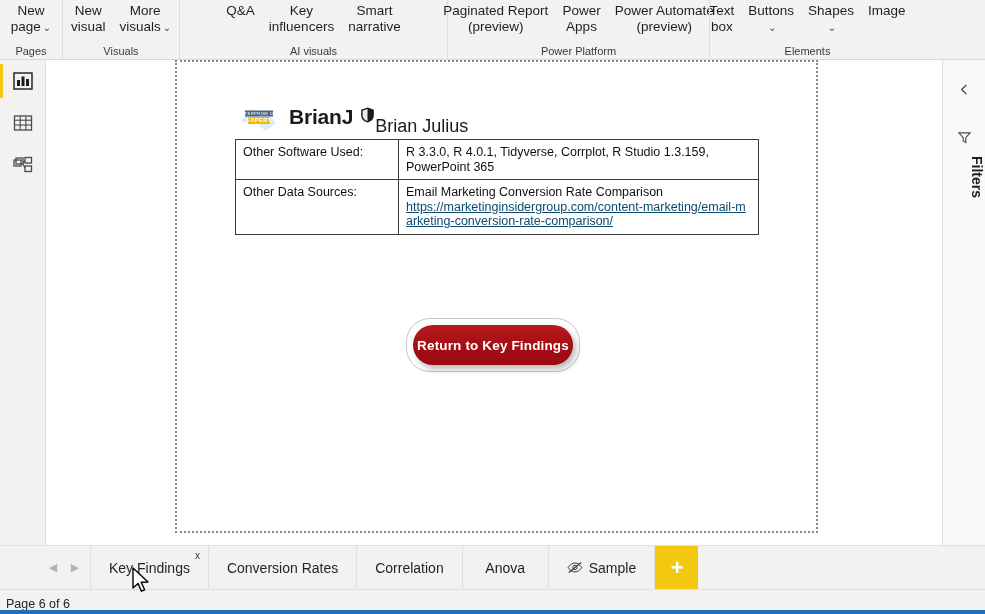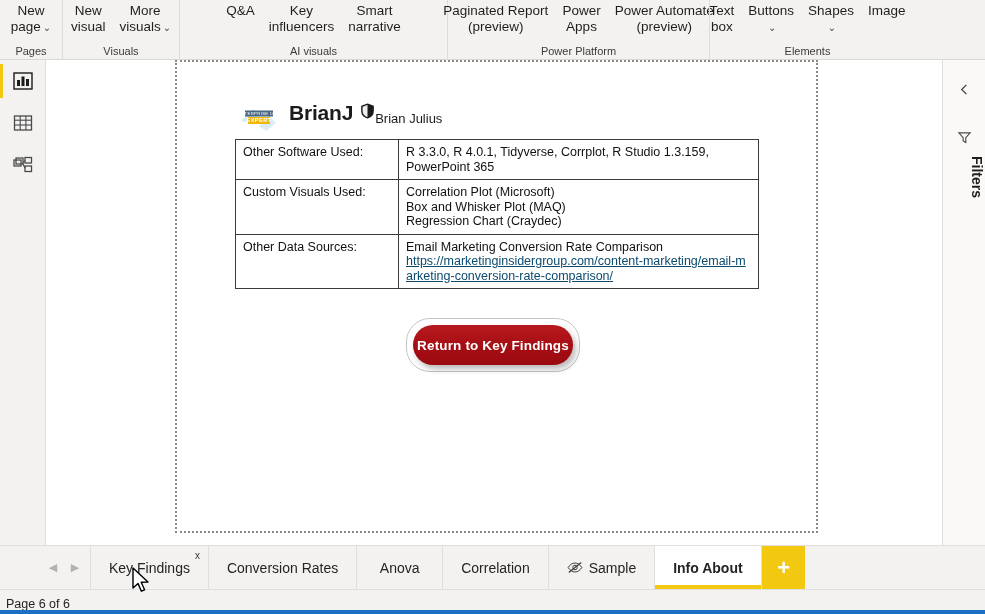--- a/index.html
+++ b/index.html
@@ -64,21 +64,21 @@
 
   
   .hdr{position:absolute;left:62px;top:36px;display:flex;align-items:flex-start;}
   .edna-badge{
     width:40px;height:30px;position:relative;flex:none;margin-top:4px;margin-right:10px;
   }
   .hdr-txt{display:flex;flex-direction:row;}
   .brand-row{display:flex;align-items:center;}
   .brand{font-size:21px;font-weight:bold;color:#1b1b1b;letter-spacing:-.2px;line-height:24px;}
   .verified{margin-left:7px;display:inline-block;}
-  .fullname{font-size:13px;color:#1b1b1b;margin-top:12px;line-height:17px;}
+  .fullname{font-size:18px;color:#1b1b1b;margin-top:20px;line-height:17px;}
 
   
   .tbl{
     position:absolute;left:58px;top:77px;width:524px;
     border-collapse:collapse;table-layout:fixed;
     font-size:12.5px;color:#111;
   }
   .tbl td{
     border:1px solid #3a3a3a;padding:5px 7px;vertical-align:top;line-height:14.5px;
   }
@@ -322,28 +322,20 @@
 
       <table class="tbl">
         <tbody id="info-table-body">
             <tr>
               <td class="k">Other Software Used:</td>
               <td>
                 <span class="sub">R 3.3.0, R 4.0.1, Tidyverse, Corrplot,  R Studio 1.3.159, PowerPoint 365</span>
               </td>
             </tr>
             <tr>
-              <td class="k">Custom Visuals Used:</td>
-              <td>
-                <span class="sub">Correlation Plot (Microsoft)</span>
-                <span class="sub">Box and Whisker Plot (MAQ)</span>
-                <span class="sub">Regression Chart (Craydec)</span>
-              </td>
-            </tr>
-            <tr>
               <td class="k">Other Data Sources:</td>
               <td>
                 <span class="sub">Email Marketing Conversion Rate Comparison</span>
                 <span class="sub lnk">https://marketinginsidergroup.com/content-marketing/email-marketing-conversion-rate-comparison/</span>
               </td>
             </tr>
           </tbody>
       </table>
 
       <div class="pillwrap">
@@ -377,38 +369,35 @@
     </div>
     <div class="tabs" id="page-tabs">
         <div class="tab">
           <span class="lbl">Key Findings</span>
           <span class="closex">x</span>
         </div>
         <div class="tab">
           <span class="lbl">Conversion Rates</span>
         </div>
         <div class="tab">
+          <span class="lbl">Correlation</span>
+        </div>
+        <div class="tab">
           <span class="lbl">Anova</span>
-        </div>
-        <div class="tab">
-          <span class="lbl">Correlation</span>
         </div>
         <div class="tab">
           <span class="hid-ico">
             <svg viewBox="0 0 18 14" width="16" height="13">
               <path d="M1.3 7 C3.6 3.4 6.2 2 9 2 C11.8 2 14.4 3.4 16.7 7 C14.4 10.6 11.8 12 9 12 C6.2 12 3.6 10.6 1.3 7 Z" fill="none" stroke="#3b3a39" stroke-width="1.1"></path>
               <circle cx="9" cy="7" r="2.5" fill="none" stroke="#3b3a39" stroke-width="1.1"></circle>
               <line x1="2" y1="12.6" x2="16" y2="1.4" stroke="#3b3a39" stroke-width="1.3"></line>
             </svg>
           </span>
           <span class="lbl">Sample</span>
         </div>
-        <div class="tab active">
-          <span class="lbl">Info About</span>
-        </div>
       </div>
     <div class="addtab">
       <span class="plus">+</span>
     </div>
   </div>
 
   <div class="statusbar">
     <span class="statustext">Page 6 of 6</span>
   </div>
   <div class="bluebar"></div>

